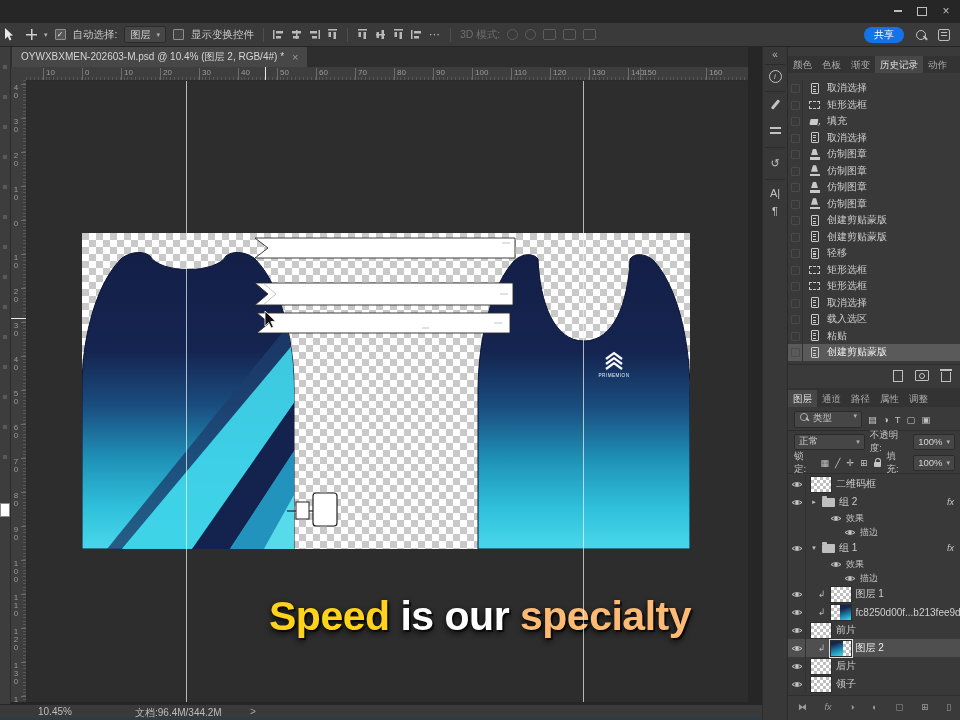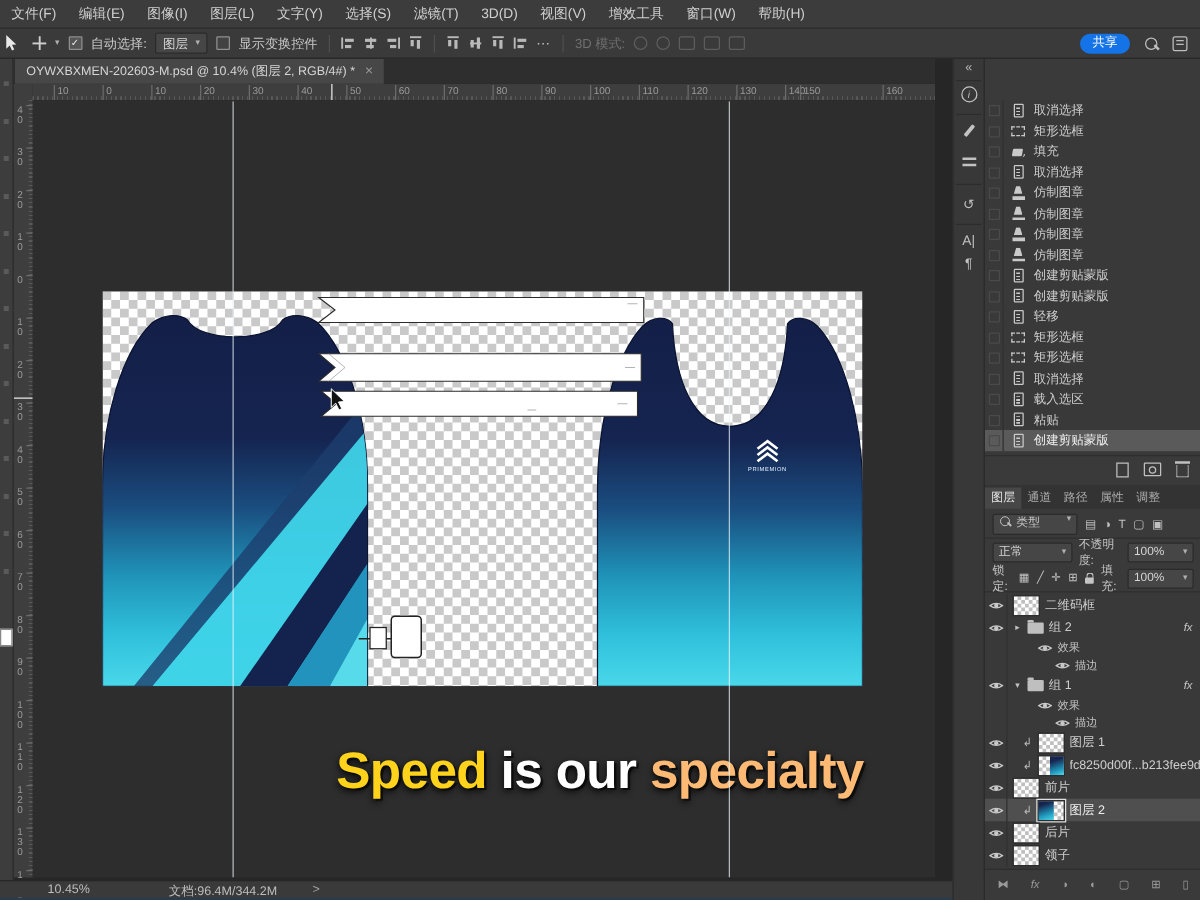--- a/index.html
+++ b/index.html
@@ -127,21 +127,21 @@
   .ltabs{position:absolute;left:0;right:0;top:341px;height:19px;display:flex;align-items:flex-end;background:#333;
          font-size:9.5px;color:#ababab;}
   .filter-row{position:absolute;left:0;right:0;top:361px;height:22px;display:flex;align-items:center;gap:6px;
               padding:0 6px;border-bottom:1px solid #2e2e2e;font-size:9.5px;color:#c5c5c5;}
   .searchbox{height:15px;background:#464646;border:1px solid #2b2b2b;border-radius:2px;display:flex;align-items:flex-start;
              gap:4px;padding:0 4px;width:58px;}
   .fico{font-size:9.5px;color:#c0c0c0;}
   .blend-row{position:absolute;left:0;right:0;top:384px;height:21px;display:flex;align-items:center;gap:5px;
              padding:0 6px;font-size:9.5px;color:#c5c5c5;}
   .valuebox{height:14px;background:#464646;border:1px solid #2b2b2b;border-radius:2px;display:flex;align-items:center;
-            gap:15px;padding:0 4px;font-size:9.5px;color:#d5d5d5;}
+            gap:4px;padding:0 4px;font-size:9.5px;color:#d5d5d5;}
   .lock-row{position:absolute;left:0;right:0;top:405px;height:21px;display:flex;align-items:center;gap:6px;
             padding:0 6px;font-size:9.5px;color:#c5c5c5;border-bottom:1px solid #2e2e2e;}
   .lockico{font-size:9px;color:#c0c0c0;}
   .lk{width:7px;height:5px;background:#c5c5c5;border-radius:1px;position:relative;margin-top:4px;flex:none;}
   .lk::before{content:"";position:absolute;top:-4px;left:1px;width:4px;height:4px;border:1.2px solid #c5c5c5;border-bottom:none;border-radius:3px 3px 0 0;}
   .layers-list{position:absolute;left:0;right:0;top:428px;height:219px;background:#393939;overflow:hidden;}
   .lrow{display:flex;align-items:center;height:18px;font-size:10px;color:#cecece;}
   .lrow.ind1,.lrow.ind2{height:14px;font-size:9px;color:#c2c2c2;}
   .lrow.selected{background:#4f4f4f;color:#ededed;}
   .eyecol{width:17px;height:100%;border-right:1px solid #313131;display:flex;align-items:center;justify-content:center;flex:none;}
@@ -163,35 +163,20 @@
   .fx{margin-left:auto;padding-right:7px;font-size:9px;font-style:italic;color:#c8c8c8;flex:none;}
   .fx::before{content:"fx";}
   .layers-footer{position:absolute;left:0;right:0;top:648px;height:22px;border-top:1px solid #2e2e2e;background:#3a3a3a;
                  display:flex;align-items:center;justify-content:space-between;padding:0 10px;color:#9a9a9a;font-size:9px;}
 </style>
 </head>
 <body>
 
 <div class="app">
 
-  <div class="menubar">
-
-  <span class="menu-item">文件(F)</span>
-      <span class="menu-item">编辑(E)</span>
-      <span class="menu-item">图像(I)</span>
-      <span class="menu-item">图层(L)</span>
-      <span class="menu-item">文字(Y)</span>
-      <span class="menu-item">选择(S)</span>
-      <span class="menu-item">滤镜(T)</span>
-      <span class="menu-item">3D(D)</span>
-      <span class="menu-item">视图(V)</span>
-      <span class="menu-item">增效工具</span>
-      <span class="menu-item">窗口(W)</span>
-      <span class="menu-item">帮助(H)</span>
-    </div>
   <div class="win-controls">
     <span class="win-btn">
         <span class="glyph-min"></span>
       </span>
     <span class="win-btn">
         <span class="glyph-max"></span>
       </span>
     <span class="win-btn">
         <span class="glyph-close">×</span>
       </span>
@@ -393,20 +378,28 @@
     <span class="iico" style="top:78px"><span class="preset-ico"></span></span>
     <span class="isep" style="top:100px"></span>
     <span class="iico" style="top:110px">↺</span>
     <span class="isep" style="top:132px"></span>
     <span class="iico" style="top:140px">A|</span>
     <span class="iico" style="top:158px">¶</span>
   </div>
 
   <div class="panels">
 
+    <div class="ptabs">
+
+    <span class="ptab">颜色</span>
+        <span class="ptab">色板</span>
+        <span class="ptab">渐变</span>
+        <span class="ptab active">历史记录</span>
+        <span class="ptab">动作</span>
+      </div>
 
     <div class="hist-list">
 
     <div class="hrow">
           <span class="hgut"></span>
           <span class="ic ic-doc"></span>
           <span>取消选择</span>
         </div>
         <div class="hrow">
           <span class="hgut"></span>

